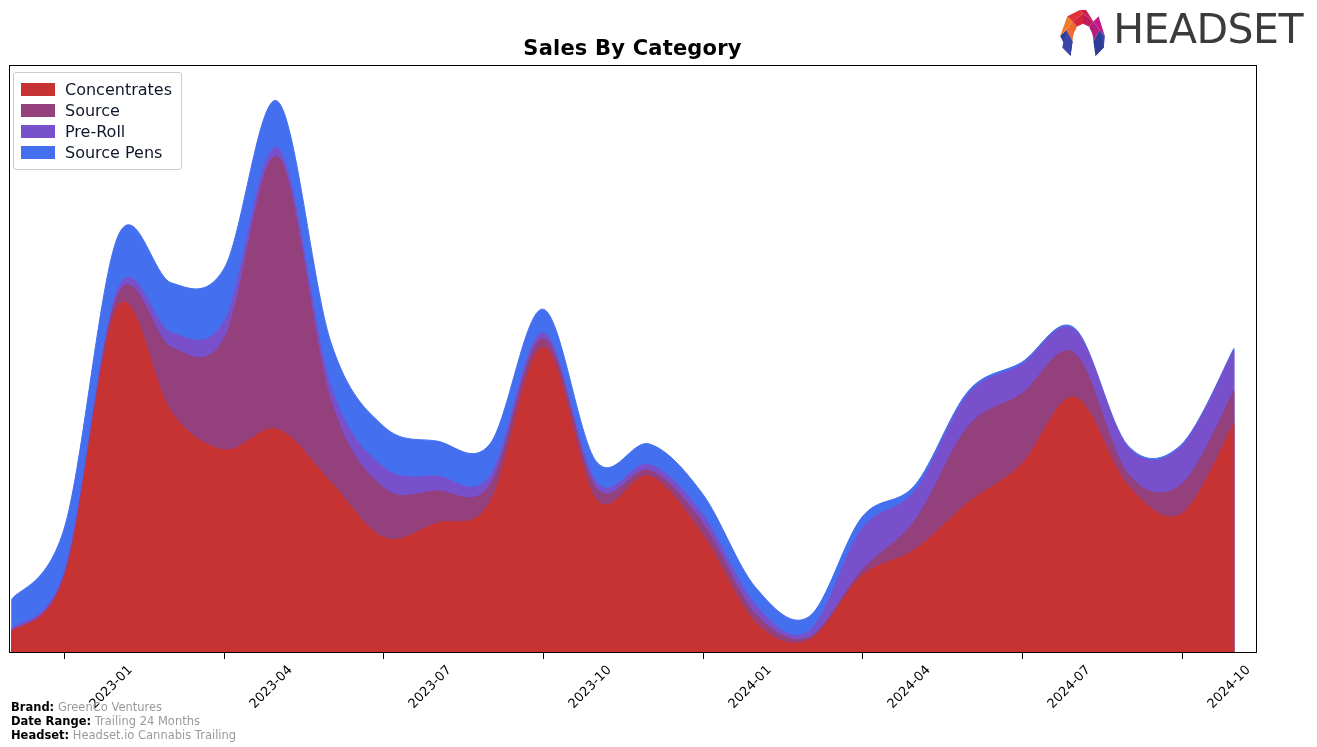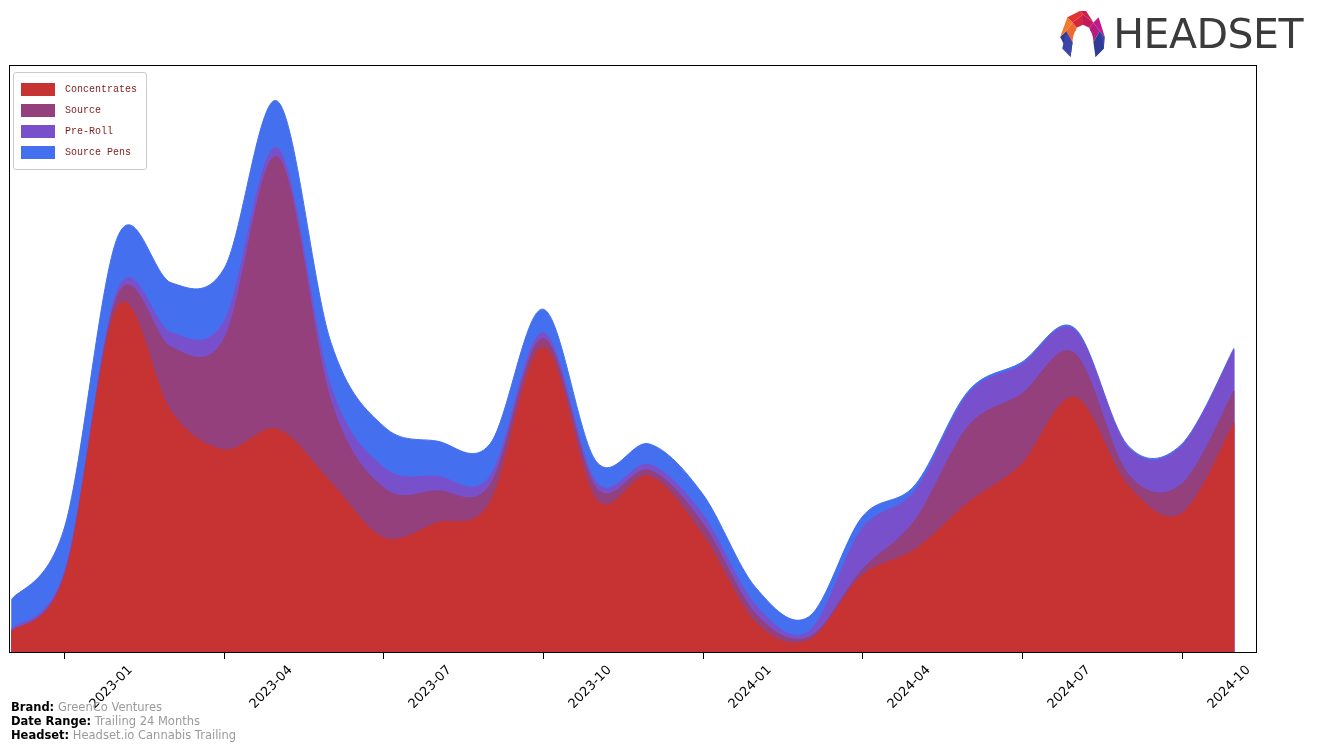--- a/index.html
+++ b/index.html
@@ -29,21 +29,21 @@
     color: #000000;
     letter-spacing: 0.2px;
   }
   
   #brand-logo {
     position: absolute;
     right: 14px;
     top: 9px;
     height: 50px;
     display: flex;
-    align-items: center;
+    align-items: flex-start;
     gap: 4px;
   }
   #brand-logo .logo-mark {
     width: 52px;
     height: 48px;
     display: block;
   }
   #brand-logo .logo-word {
     font-size: 41px;
     font-weight: 500;
@@ -88,24 +88,23 @@
     align-items: center;
     height: 21px;
   }
   .legend-swatch {
     width: 34px;
     height: 13px;
     margin-right: 10px;
     flex: 0 0 auto;
   }
   .legend-label {
-    font-size: 10px;
-    color: #7f1d1d;
+    font-size: 16px;
+    color: #0f172a;
     white-space: nowrap;
-    font-family: Liberation Mono, monospace;
   }
   
   #x-axis {
     position: absolute;
     left: 9px;
     top: 653px;
     width: 1248px;
     height: 1px;
   }
   .x-tick {
@@ -145,20 +144,21 @@
   .footer-val {
     color: #9a9a9a;
     text-align: center;
   }
 </style>
 </head>
 <body>
 
 <div id="page">
 
+  <div id="chart-title">Sales By Category</div>
 
   <div id="brand-logo">
     <svg class="logo-mark" viewBox="0 0 100 92">
 
       <polygon points="6,52 18,40 30,62 26,90" fill="#2F3C96"></polygon>
       <polygon points="18,40 30,62 26,90 10,74" fill="#3B46A8"></polygon>
 
       <polygon points="6,52 18,40 30,24 20,14" fill="#F07B2C"></polygon>
       <polygon points="18,40 30,24 38,34 30,62" fill="#EE6A30"></polygon>
 

